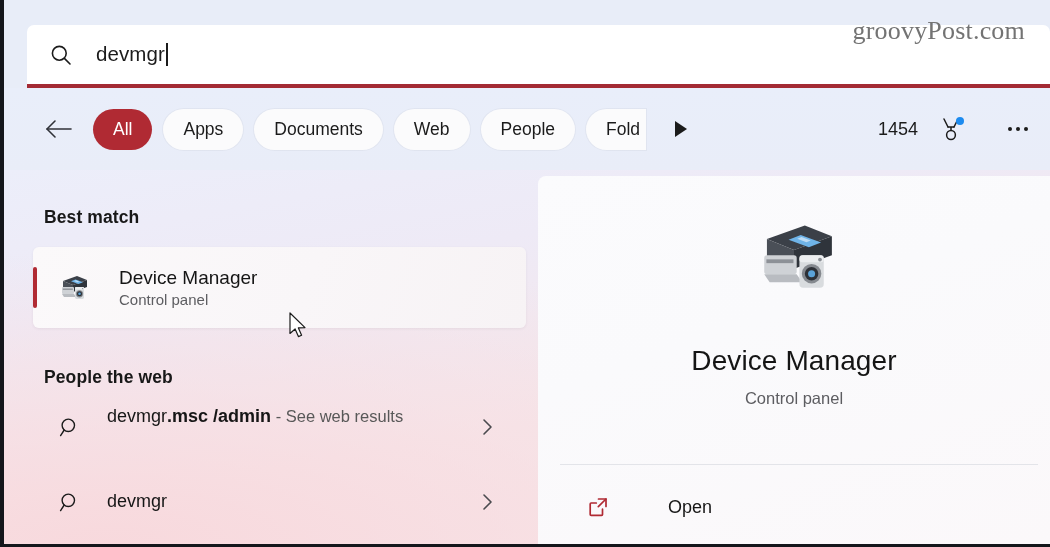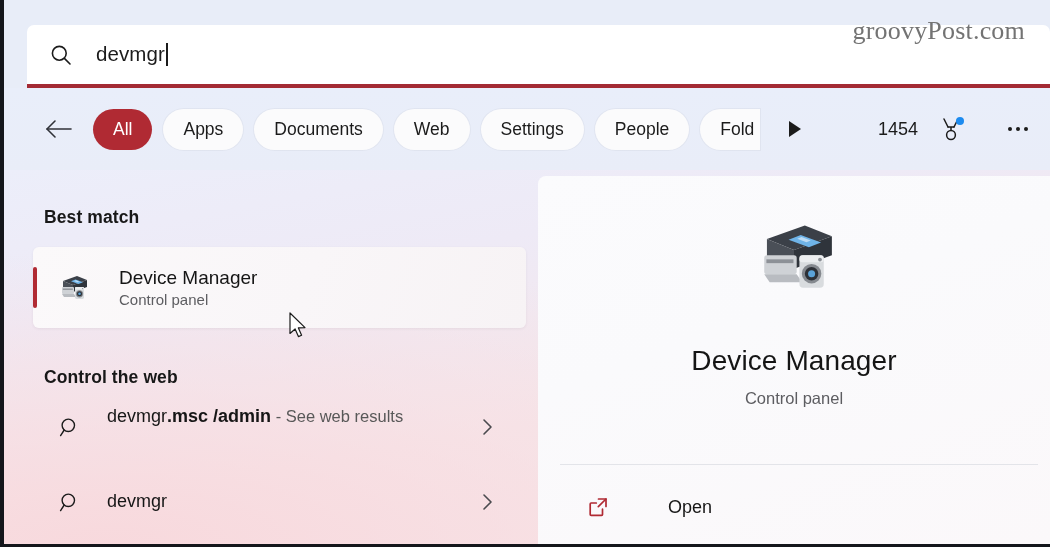--- a/index.html
+++ b/index.html
@@ -396,21 +396,20 @@
         <line x1="28" y1="12" x2="4" y2="12" stroke="#303238" stroke-width="1.6" stroke-linecap="round"></line>
         <polyline points="12,4 4,12 12,20" stroke="#303238" stroke-width="1.6" fill="none" stroke-linecap="round" stroke-linejoin="round"></polyline>
       </svg>
     </span>
 
     <div class="pill-strip">
       <div class="pill active">All</div>
       <div class="pill">Apps</div>
       <div class="pill">Documents</div>
       <div class="pill">Web</div>
-      <div class="pill">Settings</div>
       <div class="pill">People</div>
       <div class="pill clipped">Fold</div>
     </div>
 
     <span class="pill-more-arrow">
       <svg width="18" height="20" viewBox="0 0 18 20">
         <polygon points="3,2 15,10 3,18" fill="#1b1b1b"></polygon>
       </svg>
     </span>
 
@@ -461,21 +460,21 @@
             <circle cx="23.5" cy="21.8" r="1.3" fill="#5ba3d8"></circle>
             <circle cx="26.6" cy="16.6" r="0.7" fill="#8d9197"></circle>
           </svg>
         </span>
         <span class="best-text">
           <span class="best-name">Device Manager</span>
           <span class="best-sub">Control panel</span>
         </span>
       </div>
 
-      <div class="section-title title-web">Control the web</div>
+      <div class="section-title title-web">People the web</div>
 
       <div class="web-row web-row-1">
         <span class="web-mag">
           <svg width="22" height="22" viewBox="0 0 22 22" fill="none">
             <circle cx="9.3" cy="9.3" r="6.2" stroke="#1b1b1b" stroke-width="1.4"></circle>
             <line x1="5.2" y1="14" x2="1.6" y2="19.6" stroke="#1b1b1b" stroke-width="1.4" stroke-linecap="round"></line>
           </svg>
         </span>
         <span class="web-label"><span>devmgr</span><b>.msc /admin</b><span class="muted"> - See web results</span></span>
         <span class="web-chev">

